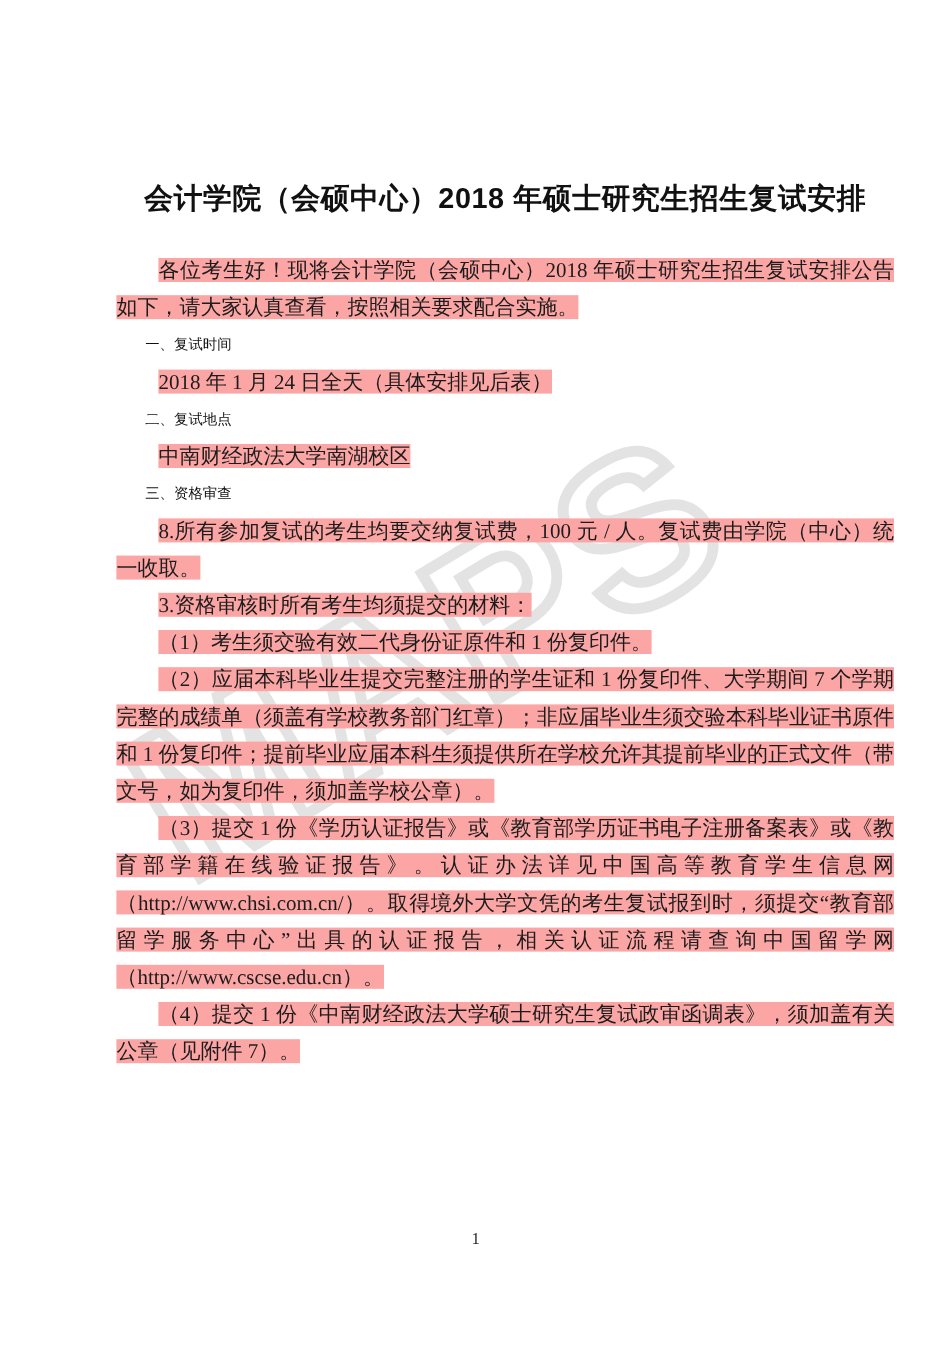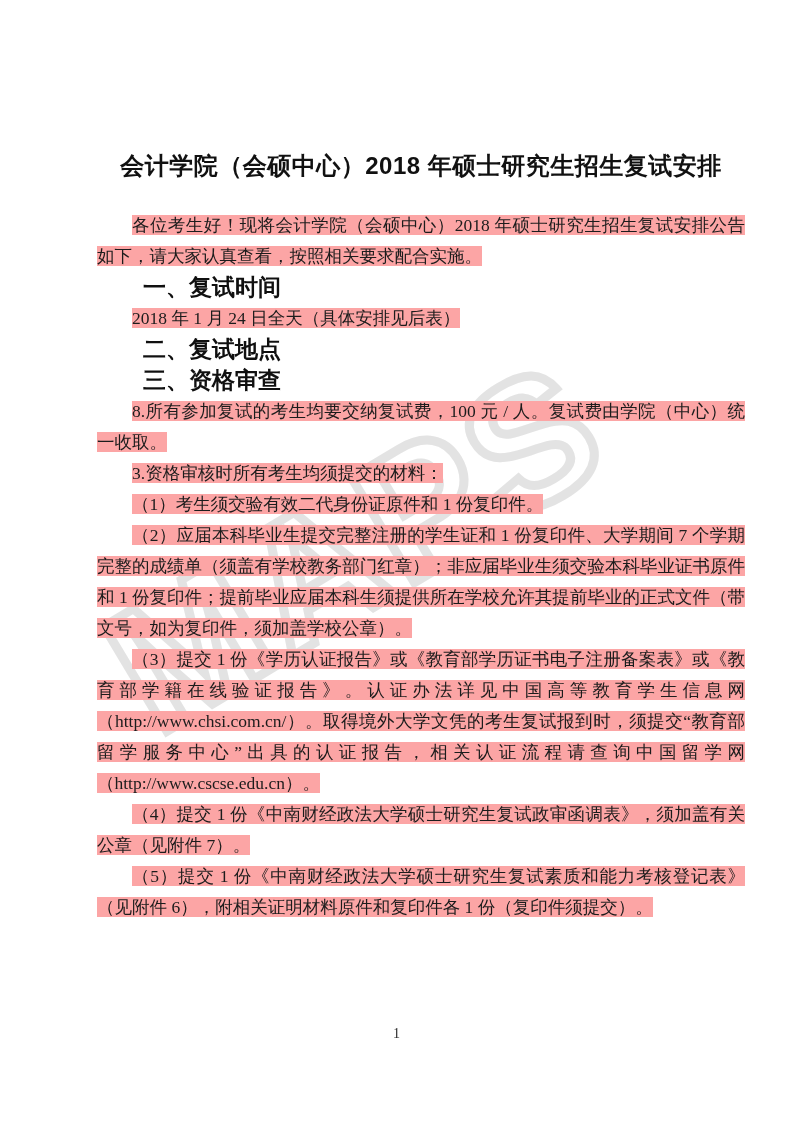--- a/index.html
+++ b/index.html
@@ -41,22 +41,22 @@
     text-align: justify;
     text-justify: inter-character;
     text-indent: 2em;
   }
   .para .hl {
     background: #fca5a5;
   }
   .sec-heading {
     margin: 0;
     font-family: "Liberation Sans", "DejaVu Sans", sans-serif;
-    font-size: 23px;
-    font-weight: bold;
+    font-size: 12px;
+    font-weight: normal;
     line-height: 31px;
     text-indent: 2em;
     color: #101010;
   }
   .page-number {
     position: absolute;
     left: 0; right: 0;
     top: 1026px;
     text-align: center;
     font-size: 14px;
@@ -80,35 +80,35 @@
     <h1 class="doc-title">会计学院（会硕中心）2018 年硕士研究生招生复试安排</h1>
 
     <p class="para"><span class="hl">各位考生好！现将会计学院（会硕中心）2018 年硕士研究生招生复试安排公告如下，请大家认真查看，按照相关要求配合实施。</span></p>
 
     <p class="sec-heading">一、复试时间</p>
 
     <p class="para"><span class="hl">2018 年 1 月 24 日全天（具体安排见后表）</span></p>
 
     <p class="sec-heading">二、复试地点</p>
 
+    <p class="para"><span class="hl">中南财经政法大学南湖校区</span></p>
 
     <p class="sec-heading">三、资格审查</p>
 
 
     <p class="para"><span class="hl">8.所有参加复试的考生均要交纳复试费，100 元 / 人。复试费由学院（中心）统一收取。</span></p>
 
     <p class="para"><span class="hl">3.资格审核时所有考生均须提交的材料：</span></p>
 
     <p class="para"><span class="hl">（1）考生须交验有效二代身份证原件和 1 份复印件。</span></p>
 
     <p class="para"><span class="hl">（2）应届本科毕业生提交完整注册的学生证和 1 份复印件、大学期间 7 个学期完整的成绩单（须盖有学校教务部门红章）；非应届毕业生须交验本科毕业证书原件和 1 份复印件；提前毕业应届本科生须提供所在学校允许其提前毕业的正式文件（带文号，如为复印件，须加盖学校公章）。</span></p>
 
     <p class="para"><span class="hl">（3）提交 1 份《学历认证报告》或《教育部学历证书电子注册备案表》或《教育部学籍在线验证报告》。认证办法详见中国高等教育学生信息网（http://www.chsi.com.cn/）。取得境外大学文凭的考生复试报到时，须提交“教育部留学服务中心”出具的认证报告，相关认证流程请查询中国留学网（http://www.cscse.edu.cn）。</span></p>
 
     <p class="para"><span class="hl">（4）提交 1 份《中南财经政法大学硕士研究生复试政审函调表》，须加盖有关公章（见附件 7）。</span></p>
 
-    <p class="para"><span class="hl">（5）提交 1 份《中南财经政法大学硕士研究生复试素质和能力考核登记表》（见附件 6），附相关证明材料原件和复印件各 1 份（复印件须提交）。</span></p>
 
   </div>
 
   <div class="page-number">1</div>
 
 </div>
 
 </body></html>

